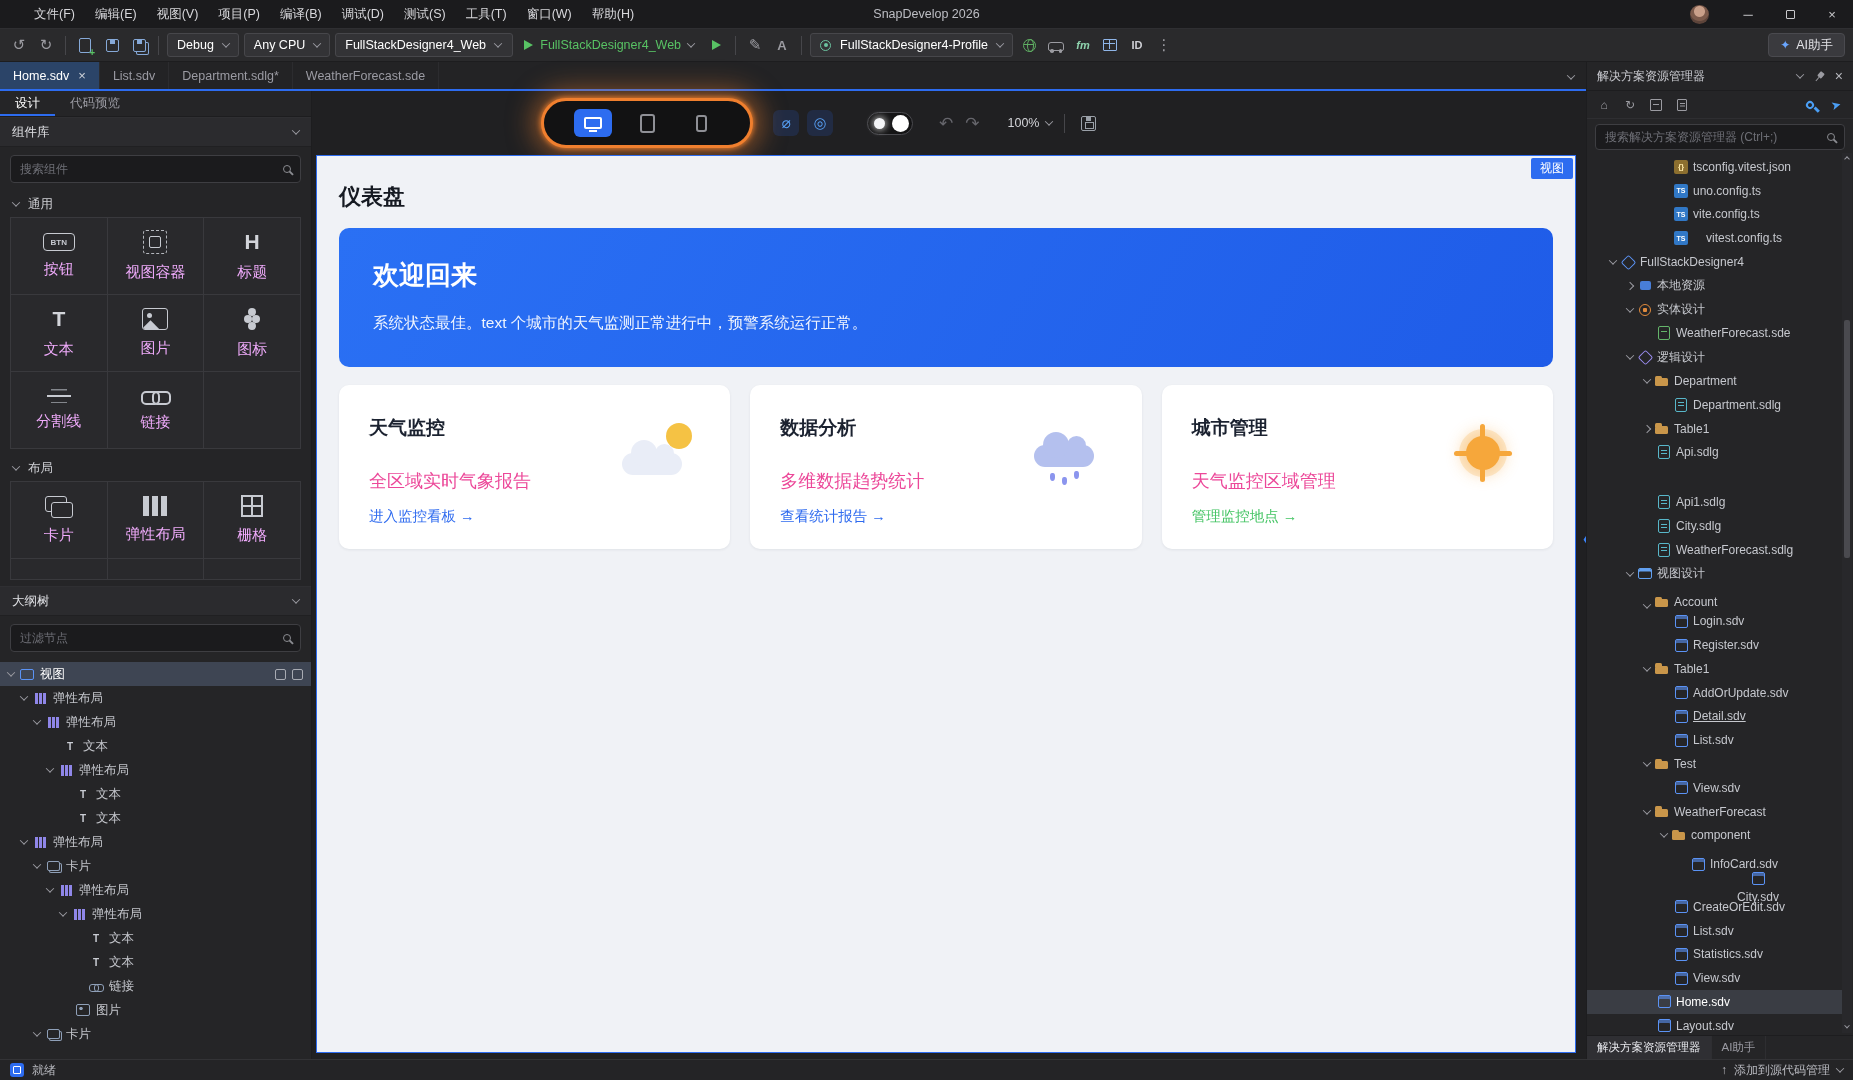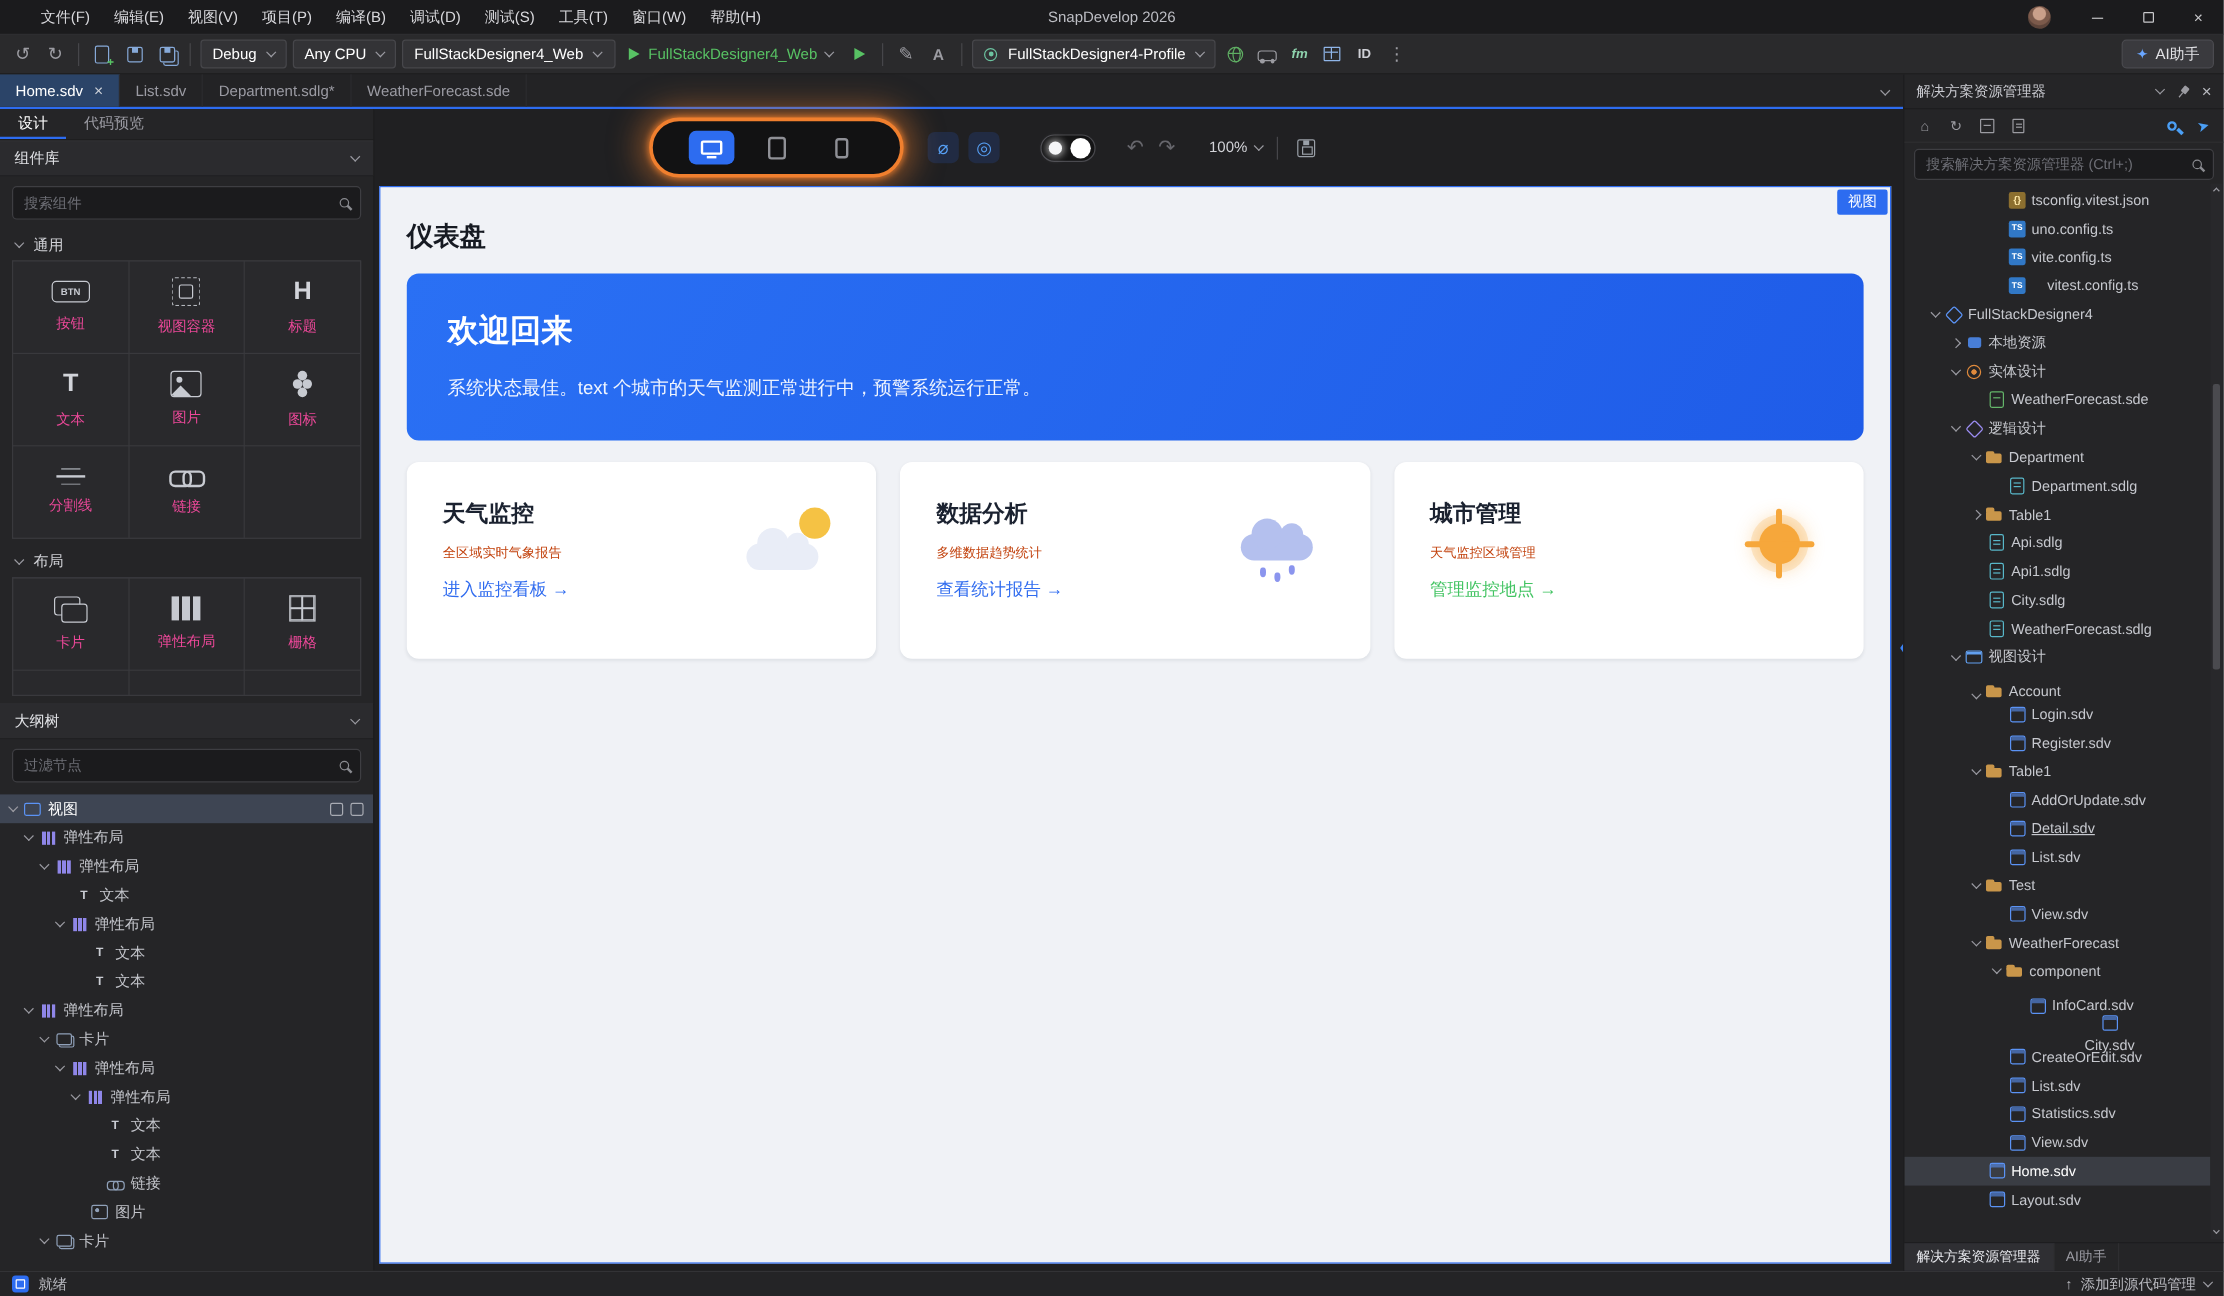--- a/index.html
+++ b/index.html
@@ -80,21 +80,21 @@
 .search-wrap{padding:8px 10px;flex:none}
 .search-box{height:28px;background:#1b1b1d;border:1px solid #3e3e42;border-radius:4px;display:flex;align-items:center;padding:0 9px;gap:8px}
 .search-box input{flex:1;min-width:0;background:transparent;border:0;outline:0;color:#d6d7db;font-size:12px;font-family:inherit}
 .search-box input::placeholder{color:#6d6e75}
 .mag{width:8px;height:8px;border:1.5px solid #8a8b90;border-radius:50%;position:relative;flex:none}
 .mag::after{content:"";position:absolute;width:4.5px;height:1.5px;background:#8a8b90;transform:rotate(45deg);right:-3.5px;bottom:-1.5px}
 .group-label{height:26px;display:flex;align-items:center;gap:9px;padding:0 13px;font-size:12.5px;color:#cfd0d5;flex:none}
 .comp-grid{margin:0 10px 6px;border:1px solid #39393d;background:#39393d;display:grid;grid-template-columns:repeat(3,1fr);gap:1px;flex:none}
 .comp-grid.clip{max-height:99px;overflow:hidden}
 .comp-cell{background:#29292c;height:76px;display:flex;flex-direction:column;align-items:center;justify-content:center;gap:9px}
-.comp-cell .lbl{font-size:12px;color:#ec4899}
+.comp-cell .lbl{font-size:15px;color:#f0abfc}
 .comp-section{flex:none}
 .outline-section{flex:1;display:flex;flex-direction:column;min-height:0;overflow:hidden}
 .tree{flex:1;overflow:hidden;padding-top:2px}
 .trow{height:24px;display:flex;align-items:center;gap:6px;padding-right:8px;font-size:12.5px;color:#c3c5cb;white-space:nowrap}
 .trow.selected{background:#3e4553;color:#fff}
 .sp{width:10px;flex:none;display:inline-block}
 .right-icons{margin-left:auto;display:flex;gap:6px}
 .mini-sq{width:11px;height:11px;border:1.3px solid #a8abb3;border-radius:2px;display:inline-block}
 
 
@@ -155,21 +155,21 @@
 .canvas-wrap{flex:1;position:relative;min-height:0}
 .page{position:absolute;left:4px;right:10px;top:0;bottom:6px;background:#f0f2f6;border:1.5px solid #2d6cf0;padding:26px 22px;overflow:hidden}
 .view-tag{position:absolute;top:2px;right:2px;background:#2d6cf0;color:#fff;font-size:12px;padding:2px 9px;border-radius:2px}
 .page-title{font-size:22px;font-weight:700;color:#161a22}
 .banner{margin-top:16px;background:linear-gradient(120deg,#2a70f4,#1f5ce8);border-radius:10px;padding:30px 34px;height:139px}
 .banner h2{color:#fff;font-size:26px;font-weight:700}
 .banner p{margin-top:20px;color:rgba(255,255,255,.93);font-size:15.5px}
 .cards{display:flex;gap:20px;margin-top:18px}
 .card{flex:1;background:#fff;border-radius:10px;padding:30px;position:relative;height:164px;box-shadow:0 1px 3px rgba(15,23,42,.07)}
 .ctitle{font-size:19px;font-weight:700;color:#1b2230}
-.card .sub{margin-top:12px;font-size:11px;color:#c2410c}
+.card .sub{margin-top:28px;font-size:18px;color:#ec4899}
 .card .link{margin-top:14px;font-size:14.5px;font-weight:500;display:inline-block;text-decoration:none}
 .edge-handle{position:absolute;right:-4px;top:41%;color:#3b82f6;font-size:22px;font-weight:700}
 
 .art{position:absolute;right:32px;top:38px;width:76px;height:60px;display:block}
 .art .sun{position:absolute;right:6px;top:0;width:26px;height:26px;border-radius:50%;background:#f5c244}
 .art .cloud{position:absolute;left:0;bottom:8px;width:60px;height:22px;border-radius:13px;background:#e9edf7}
 .art .cloud::before{content:"";position:absolute;left:9px;top:-13px;width:26px;height:26px;border-radius:50%;background:inherit}
 .art .cloud::after{content:"";position:absolute;right:8px;top:-9px;width:19px;height:19px;border-radius:50%;background:inherit}
 .art.cloud-rain-icon .cloud{background:#b4c0ee;bottom:16px}
 .art .drops{position:absolute;left:16px;bottom:2px;width:5px;height:8px;border-radius:50% 50% 60% 60%;background:#8b95ee;box-shadow:12px 4px 0 #8b95ee,24px -2px 0 #8b95ee}
@@ -662,21 +662,21 @@
           </div>
           <div class="rrow" style="padding-left: 57px;">
             <span class="chev right"></span>
             <span class="tico folder-icon"></span>
             <span>Table1</span>
           </div>
           <div class="rrow" style="padding-left: 70px;">
             <span class="tico sdlg-file-icon"></span>
             <span>Api.sdlg</span>
           </div>
-          <div class="rrow" style="padding-left: 70px;">
+          <div class="rrow" style="padding-left: 70px; margin-top: 26px;">
             <span class="tico sdlg-file-icon"></span>
             <span>Api1.sdlg</span>
           </div>
           <div class="rrow" style="padding-left: 70px;">
             <span class="tico sdlg-file-icon"></span>
             <span>City.sdlg</span>
           </div>
           <div class="rrow" style="padding-left: 70px;">
             <span class="tico sdlg-file-icon"></span>
             <span>WeatherForecast.sdlg</span>

